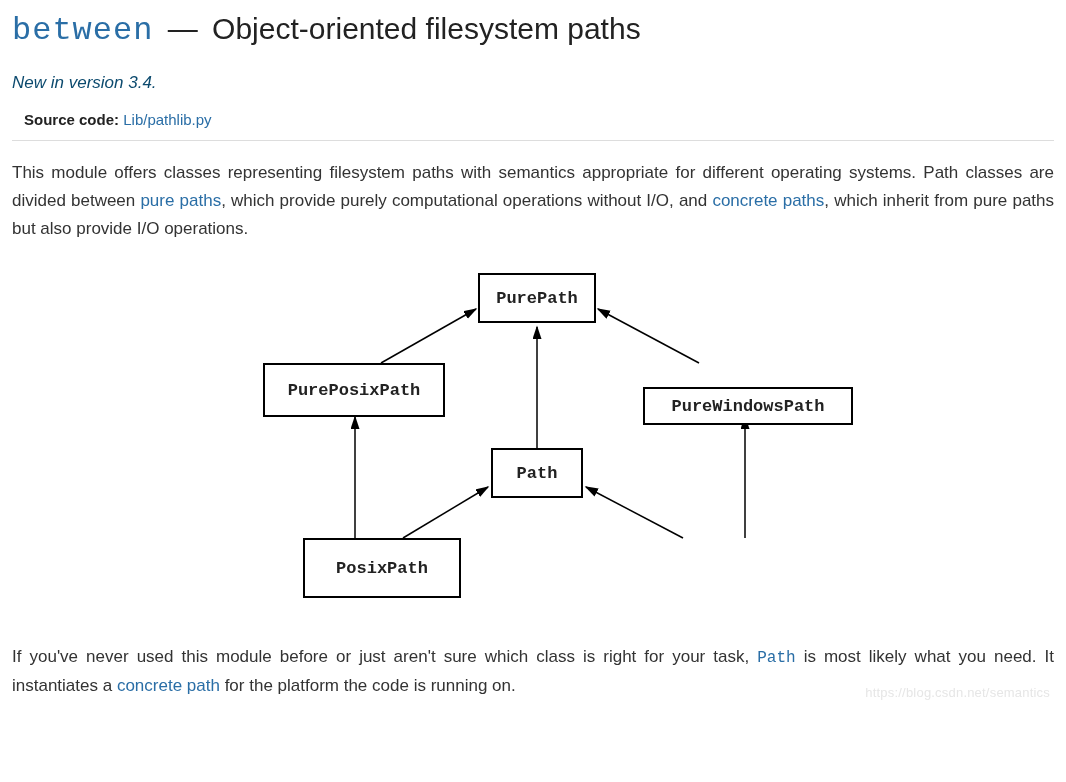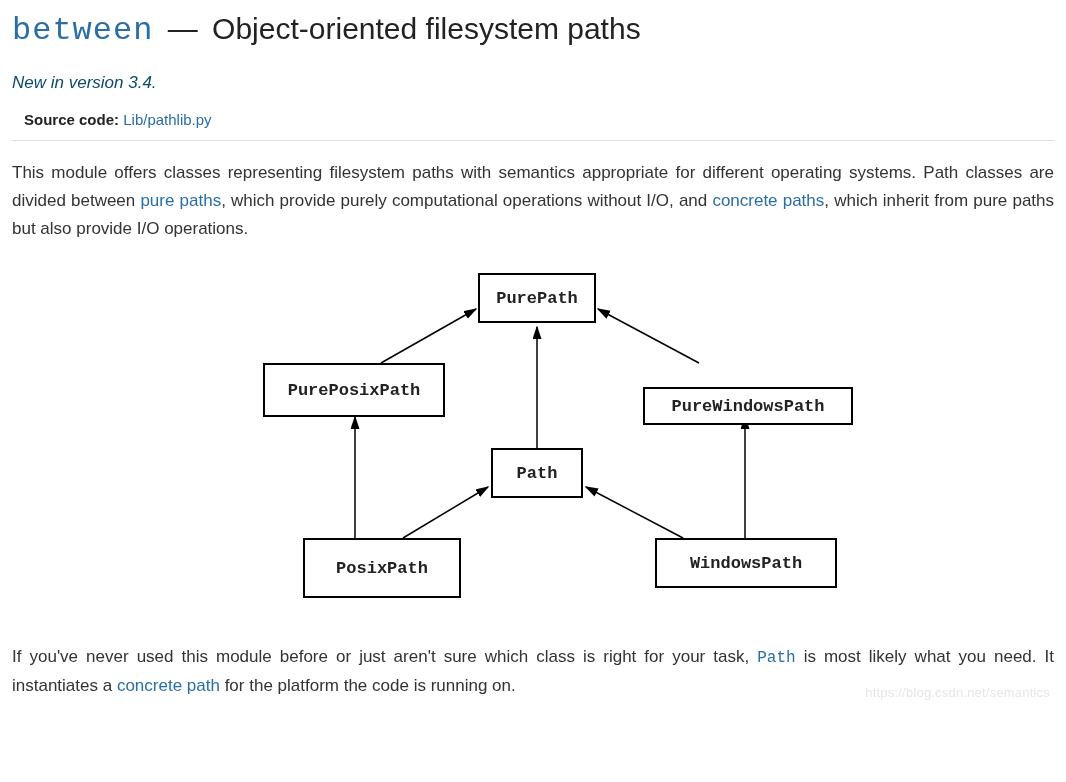--- a/index.html
+++ b/index.html
@@ -145,21 +145,20 @@
 
       <line x1="542" y1="265" x2="542" y2="144" stroke="#000" stroke-width="1.5" marker-end="url(#arrow)"></line>
 
       <line x1="480" y1="265" x2="383" y2="214" stroke="#000" stroke-width="1.5" marker-end="url(#arrow)"></line>
     </svg>
     <div class="node n-purepath">PurePath</div>
     <div class="node n-pureposix">PurePosixPath</div>
     <div class="node n-purewindows">PureWindowsPath</div>
     <div class="node n-path">Path</div>
     <div class="node n-posix">PosixPath</div>
-    <div class="node n-windows">WindowsPath</div>
   </div>
 </div>
 
 <div class="bottom-wrap">
   <p class="body">
     <span>If you've never used this module before or just aren't sure which class is right for your task, </span><span class="inline-code">Path</span><span> is most likely what you need. It instantiates a </span><a class="link" href="#">concrete path</a><span> for the platform the code is running on.</span>
   </p>
   <div class="watermark">https://blog.csdn.net/semantics</div>
 </div>
 

